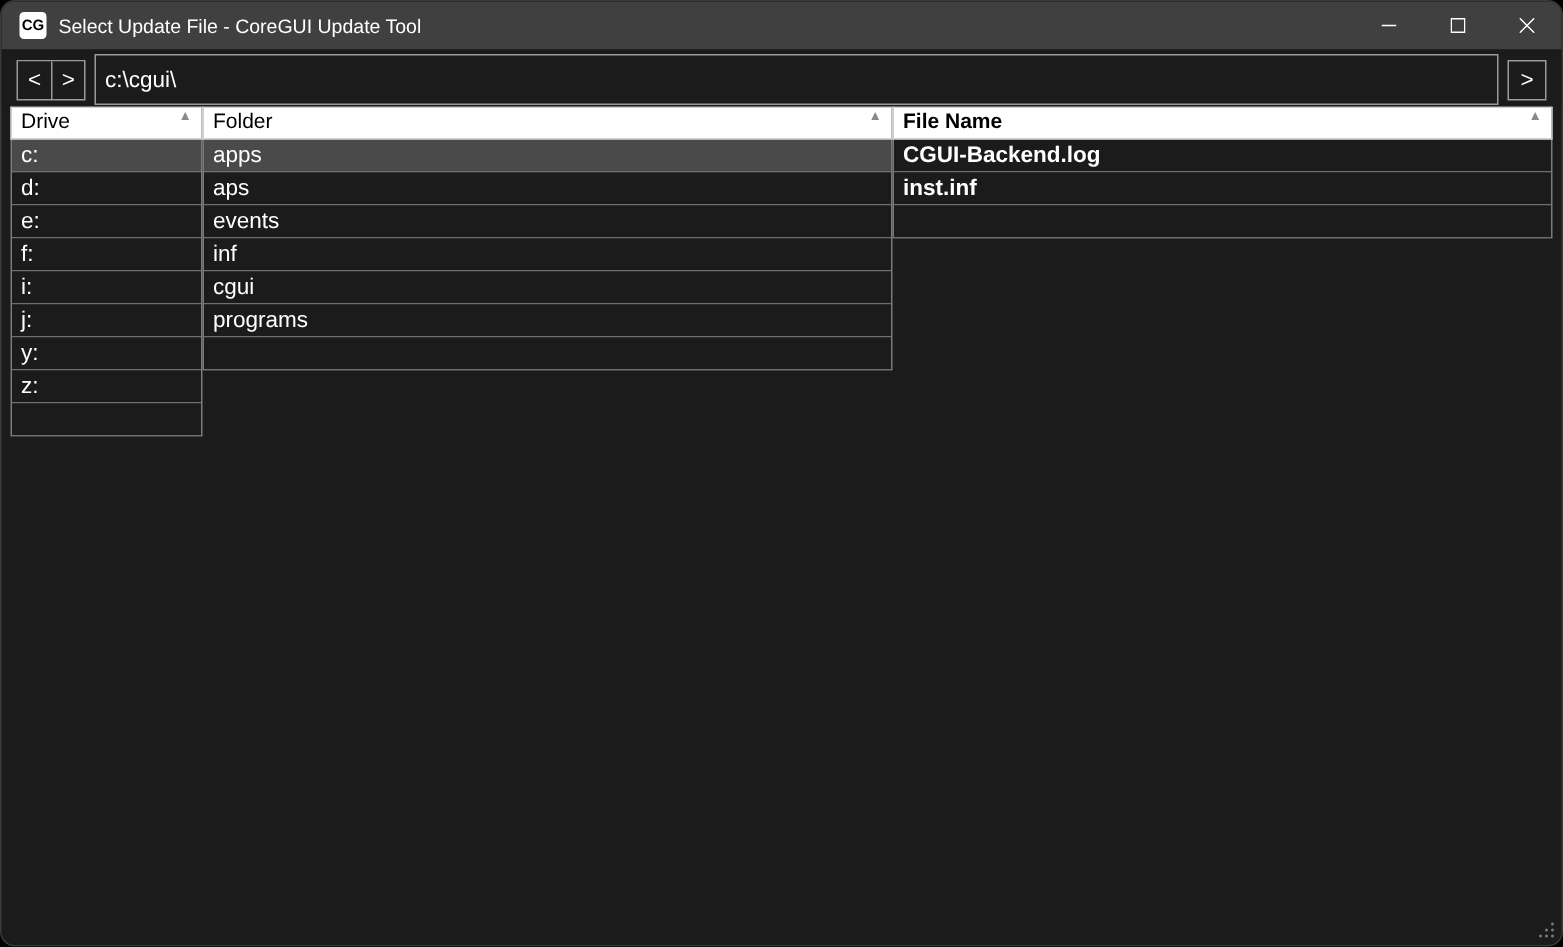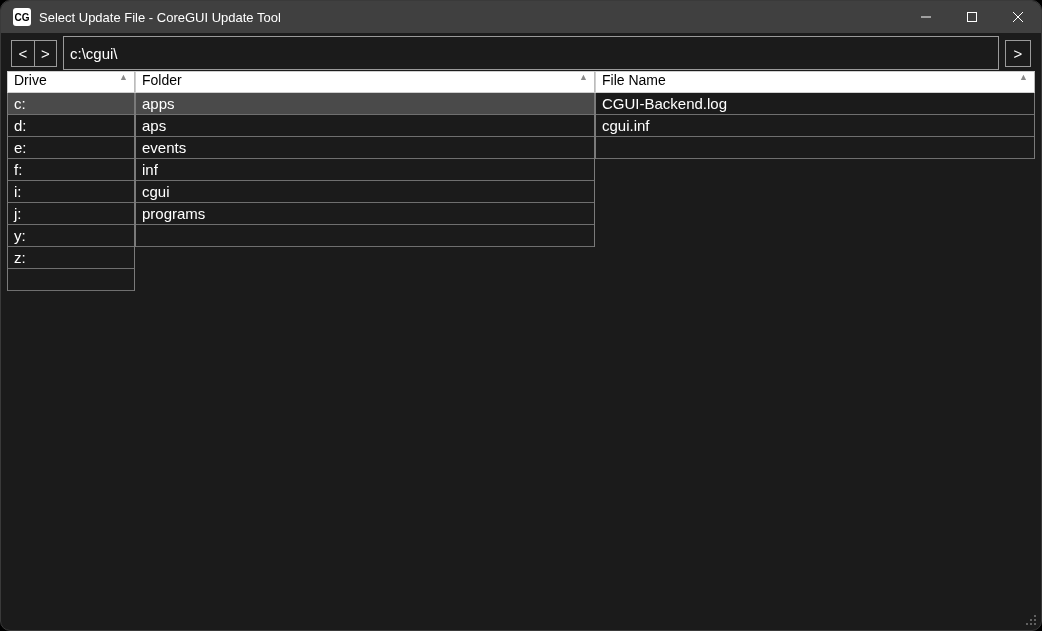--- a/index.html
+++ b/index.html
@@ -87,21 +87,21 @@
     padding: 0 6px 6px 6px;
     gap: 0;
     overflow: hidden;
   }
   .col {
     display: flex; flex-direction: column;
     border-right: none;
   }
   .col.drive  { width: 128px; }
   .col.folder { width: 460px; }
-  .col.file   { flex: 1; }
+  .col.file   { flex: 1; font-weight: bold; }
   .col .hdr {
     height: 22px;
     background: #fff;
     color: #000;
     font-size: 14px;
     display: flex; align-items: flex-start;
     padding: 0 6px;
     border: 1px solid #cfcfcf;
     border-right: 1px solid #bcbcbc;
     position: relative;
@@ -212,21 +212,21 @@
         </div>
     </div>
 
     <div class="col file">
       <div class="hdr">
         <span>File Name</span>
         <span class="sort">▲</span>
       </div>
       <div class="rows" id="file-rows">
           <div class="row">CGUI-Backend.log</div>
-          <div class="row">cgui.inf</div>
+          <div class="row">inst.inf</div>
           <div class="row empty"></div>
         </div>
     </div>
 
   </div>
 
   <div class="grip">
     <svg width="14" height="14" viewBox="0 0 14 14">
       <circle cx="12" cy="4" r="1" fill="#7a7a7a"></circle>
       <circle cx="8" cy="8" r="1" fill="#7a7a7a"></circle>

